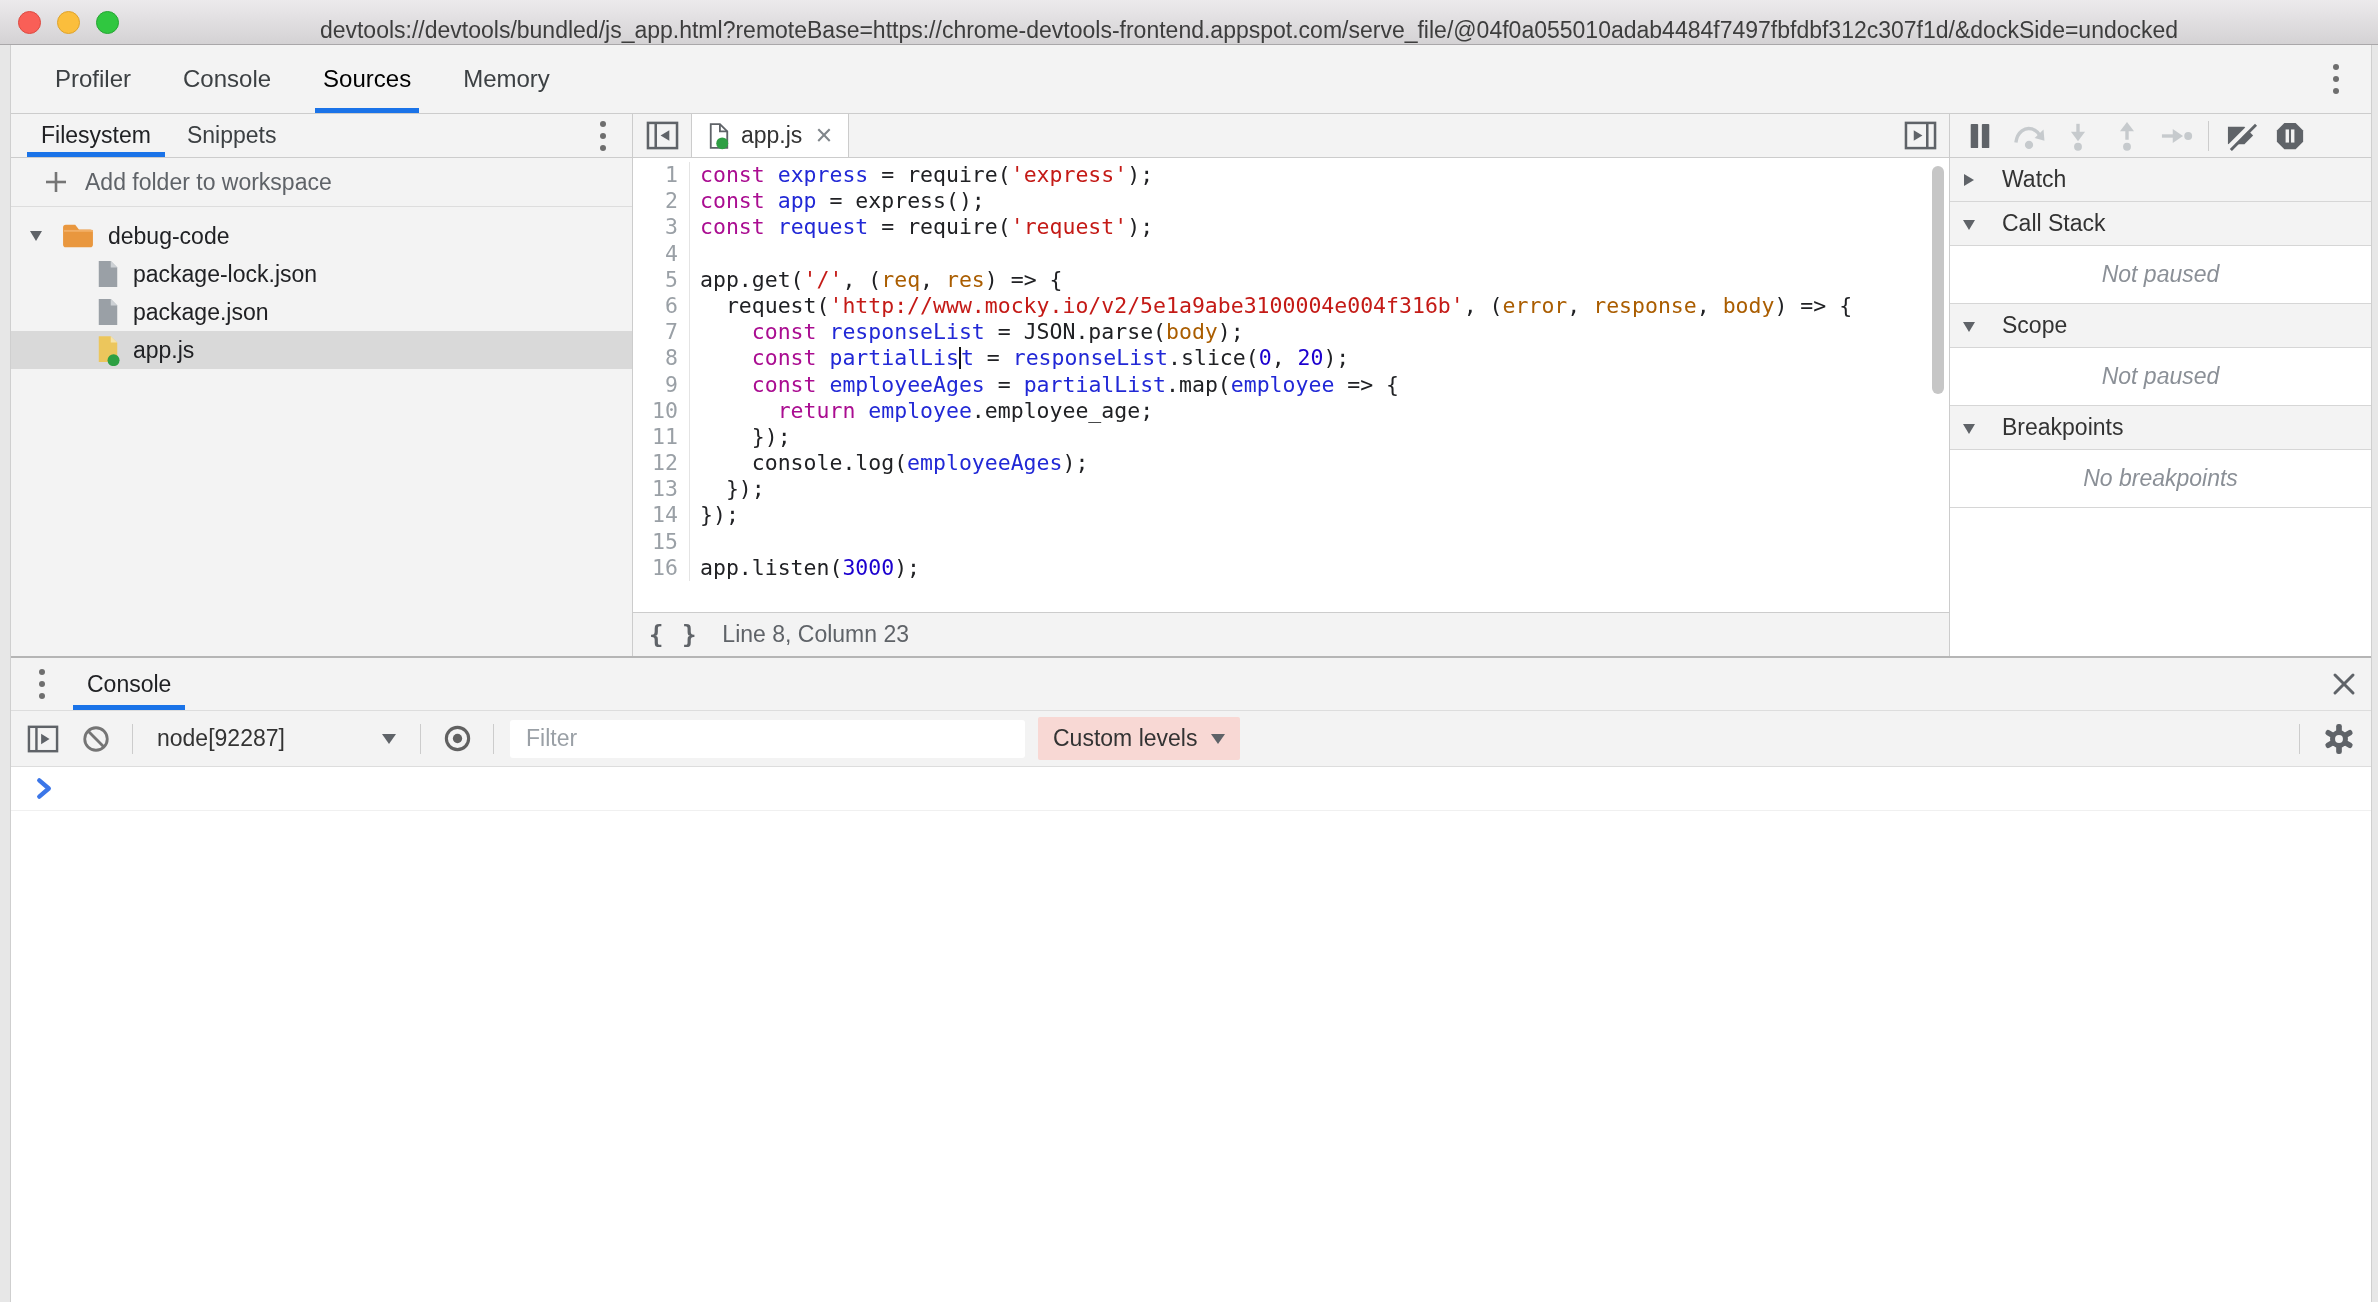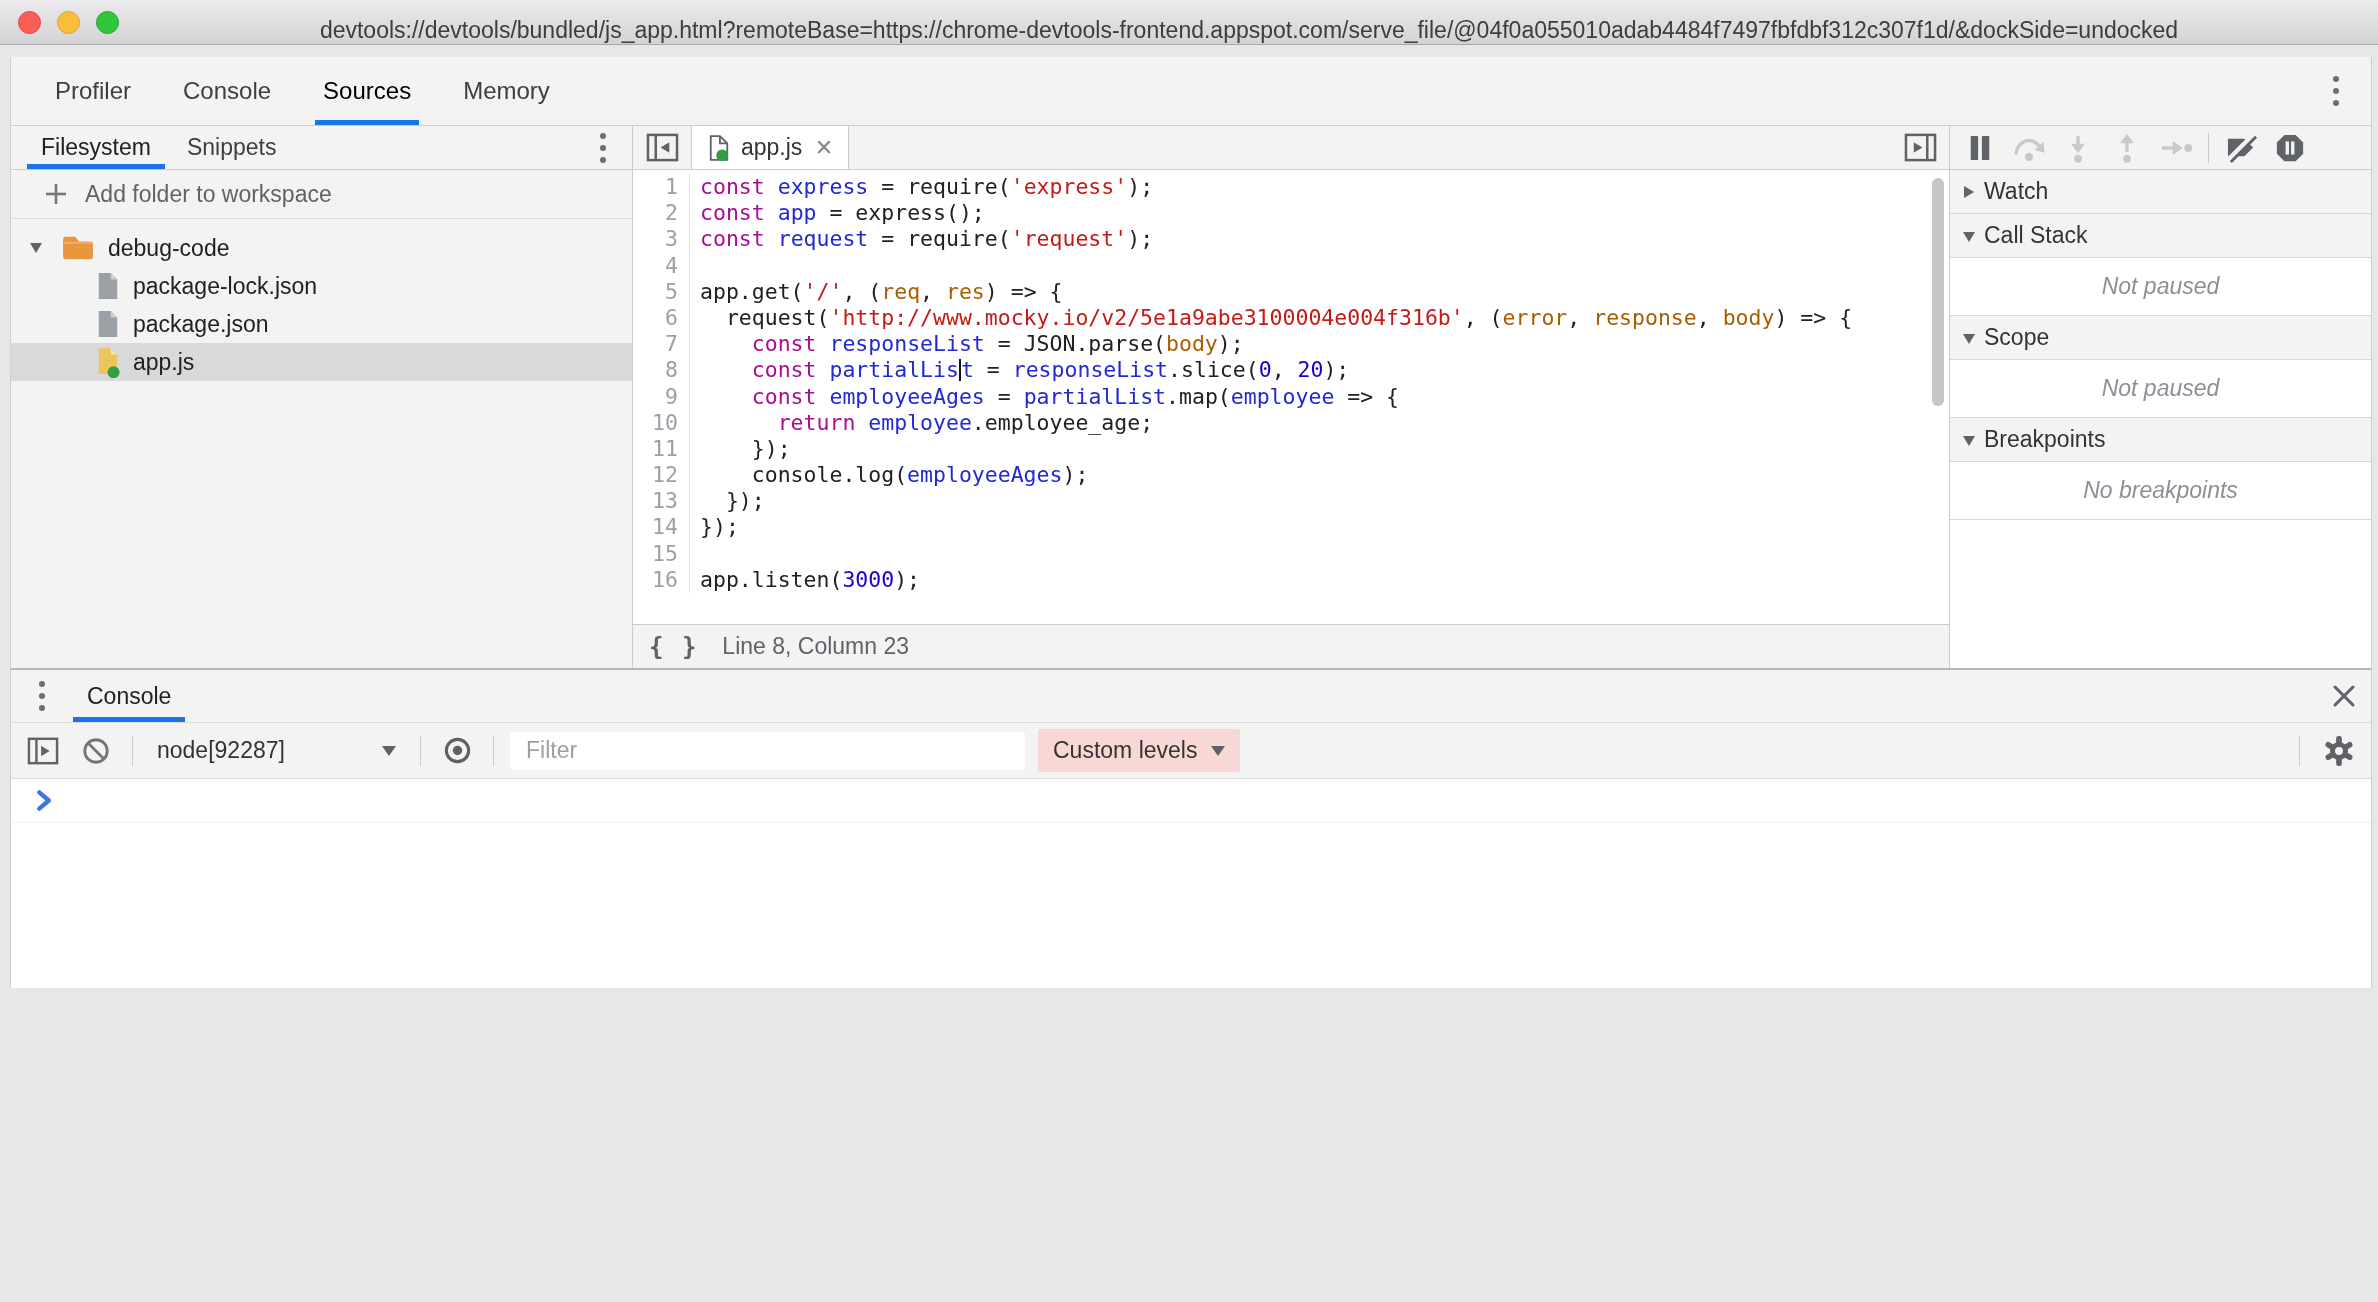--- a/index.html
+++ b/index.html
@@ -10,21 +10,21 @@
   
   .titlebar{height:45px;background:linear-gradient(#eceaec,#d4d2d4);border-bottom:1px solid #a9a7a9;position:relative;display:flex;align-items:flex-end}
   .lights{position:absolute;left:18px;top:0;height:100%;display:flex;align-items:center;gap:16px}
   .light{width:23px;height:23px;border-radius:50%}
   .light.red{background:#f95f57;border:1px solid #dd4a41}
   .light.yellow{background:#fbbe3c;border:1px solid #dfa32b}
   .light.green{background:#30c740;border:1px solid #27a534}
   .wtitle{flex:1;text-align:center;padding-left:130px;padding-right:10px;font-size:23px;color:#3d3d3d;white-space:nowrap;overflow:hidden}
 
   
-  .app{margin:12px 6px 0 10px;width:2362px;height:931px;background:#f3f3f3;border-left:1px solid #cfcfcf;border-right:1px solid #cfcfcf;display:flex;flex-direction:column}
+  .app{margin:0 6px 0 10px;width:2362px;height:1257px;background:#f3f3f3;border-left:1px solid #cfcfcf;border-right:1px solid #cfcfcf;display:flex;flex-direction:column}
 
   
   .tabbar{height:69px;background:#f3f3f3;border-bottom:1px solid #ccc;display:flex;align-items:stretch;padding:0 18px;flex:none}
   .mtab{position:relative;display:flex;align-items:center;margin:0 26px;font-size:24px;color:#3c4043;cursor:default}
   .mtab.sel{color:#000000}
   .mtab.sel::after{content:"";position:absolute;left:-8px;right:-8px;bottom:0;height:5px;background:#1a73e8}
   .kebab{display:flex;align-items:center;justify-content:center;width:34px}
   .tabbar .kebab{margin-left:auto}
 
   
@@ -64,21 +64,21 @@
   .caret{display:inline-block;width:0;height:22px;border-left:2px solid #111;vertical-align:-4px}
   .vscroll{position:absolute;right:5px;top:8px;width:12px;height:228px;background:#c6c6c6;border-radius:6px}
   .statusbar{height:44px;background:#f3f3f3;border-top:1px solid #ccc;display:flex;align-items:center;gap:24px;padding-left:16px;font-size:23px;color:#5f6368;flex:none}
   .pp{font-family:"DejaVu Sans Mono",monospace;font-weight:bold;font-size:24px;color:#5f6368;letter-spacing:2px}
 
   
   .rightpanel{width:421px;flex:none;background:#fff;display:flex;flex-direction:column}
   .dbg-toolbar{height:44px;background:#f3f3f3;border-bottom:1px solid #ccc;display:flex;align-items:center;padding:0 10px;gap:9px;flex:none}
   .dbtn{display:flex;align-items:center;justify-content:center;width:40px;height:36px}
   .vsep{width:1px;height:30px;background:#ccc;margin:0 3px}
-  .sec-h{height:44px;background:#f3f3f3;border-bottom:1px solid #d6d6d6;display:flex;align-items:center;gap:10px;padding-left:14px;font-size:23px;color:#333}
+  .sec-h{height:44px;background:#f3f3f3;border-bottom:1px solid #d6d6d6;display:flex;align-items:center;gap:28px;padding-left:14px;font-size:23px;color:#333}
   .sec-tri{width:0;height:0;border-left:10px solid #5f6368;border-top:6px solid transparent;border-bottom:6px solid transparent;flex:none}
   .sec-tri.open{transform:rotate(90deg) translateX(1px)}
   .sec-b{height:58px;border-bottom:1px solid #d6d6d6;display:flex;align-items:center;justify-content:center;font-size:23px;color:#8b9097;font-style:italic;background:#fff}
 
   
   .drawer{border-top:2px solid #b5b5b5;background:#fff;display:flex;flex-direction:column;flex:1}
   .drawer-header{height:53px;background:#f3f3f3;border-bottom:1px solid #ddd;display:flex;align-items:stretch;padding:0 14px;flex:none}
   .drawer-header .kebab{align-self:center}
   .ctab{position:relative;display:flex;align-items:center;margin:0 28px;font-size:23px;color:#202124}
   .ctab.sel::after{content:"";position:absolute;left:-14px;right:-14px;bottom:0;height:5px;background:#1a73e8}

